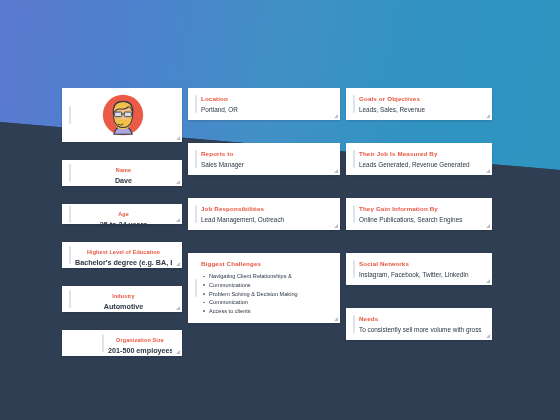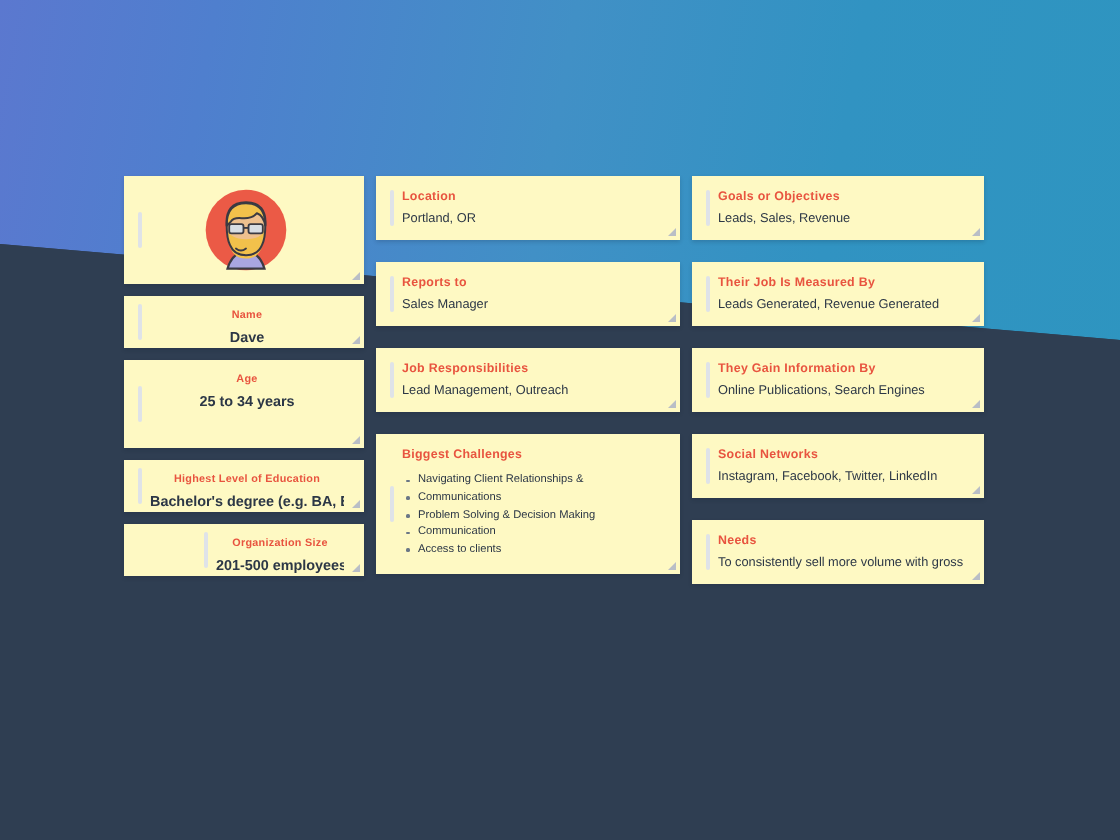--- a/index.html
+++ b/index.html
@@ -52,25 +52,25 @@
   .col {
     position: absolute;
     display: flex;
     flex-direction: column;
   }
   #col-left  { left: 62px;  top: 88px; width: 120px; }
   #col-mid   { left: 188px; top: 88px; width: 152px; }
   #col-right { left: 346px; top: 88px; width: 146px; }
 
   .card {
-    background: #fef9c3;
+    background: #ffffff;
     position: relative;
     box-sizing: border-box;
     box-shadow: 0 1px 2px rgba(16,28,45,0.18);
-    margin-bottom: 6px;
+    margin-bottom: 18px;
     display: flex;
     align-items: stretch;
   }
   .card-grip {
     flex: 0 0 auto;
     width: 9px;
     display: flex;
     align-items: center;
     justify-content: center;
     padding-left: 3px;
@@ -201,21 +201,21 @@
       <div class="card-grip">
           <i></i>
         </div>
       <div class="card-body">
         <p class="f-label">Name</p>
         <p class="f-value">Dave</p>
       </div>
       <span class="resize-handle"></span>
     </div>
 
-    <div class="card centered" style="height:44px;">
+    <div class="card centered" style="height:20px;">
       <div class="card-grip">
           <i></i>
         </div>
       <div class="card-body">
         <p class="f-label">Age</p>
         <p class="f-value">25 to 34 years</p>
       </div>
       <span class="resize-handle"></span>
     </div>
 
@@ -223,20 +223,30 @@
       <div class="card-grip">
           <i></i>
         </div>
       <div class="card-body">
         <p class="f-label">Highest Level of Education</p>
         <p class="f-value">Bachelor's degree (e.g. BA, B</p>
       </div>
       <span class="resize-handle"></span>
     </div>
 
+    <div class="card centered" style="height:26px;">
+      <div class="card-grip">
+          <i></i>
+        </div>
+      <div class="card-body">
+        <p class="f-label">Industry</p>
+        <p class="f-value">Automotive</p>
+      </div>
+      <span class="resize-handle"></span>
+    </div>
 
     <div class="card centered" style="height:26px;padding-left:33px;">
       <div class="card-grip">
           <i></i>
         </div>
       <div class="card-body">
         <p class="f-label">Organization Size</p>
         <p class="f-value">201-500 employees</p>
       </div>
       <span class="resize-handle"></span>

